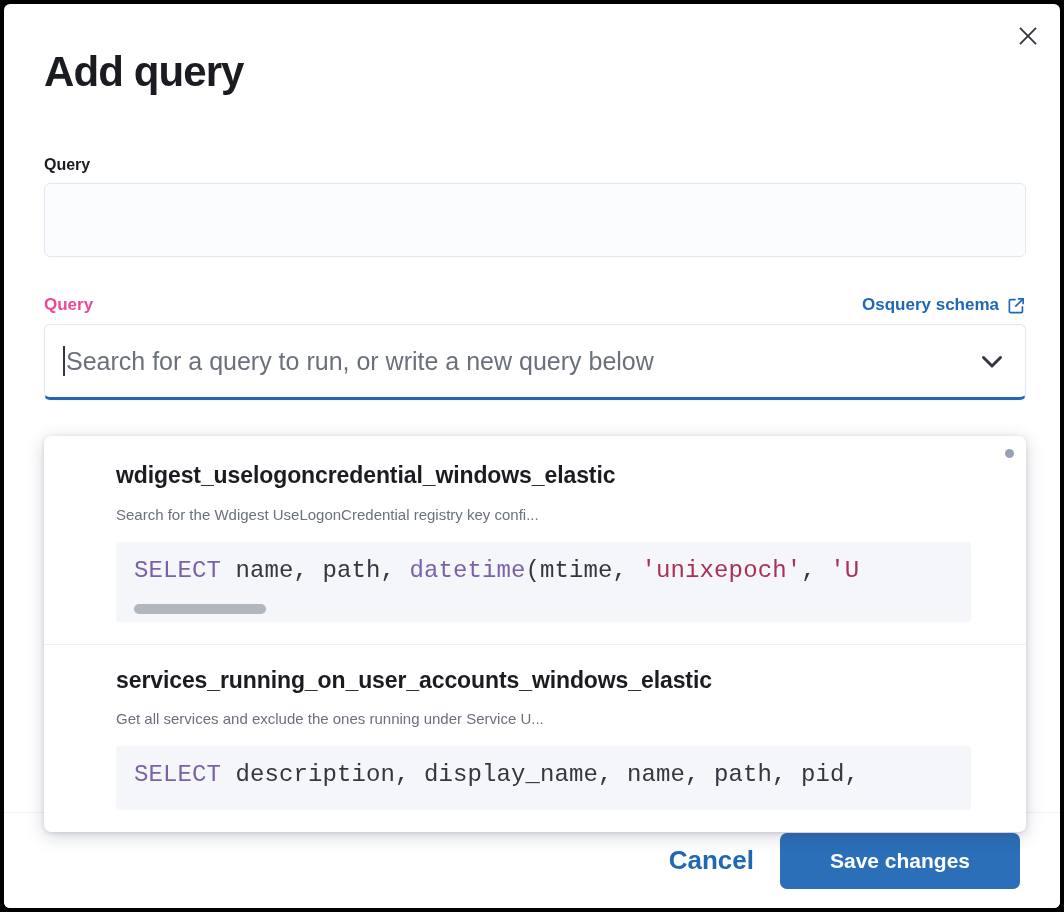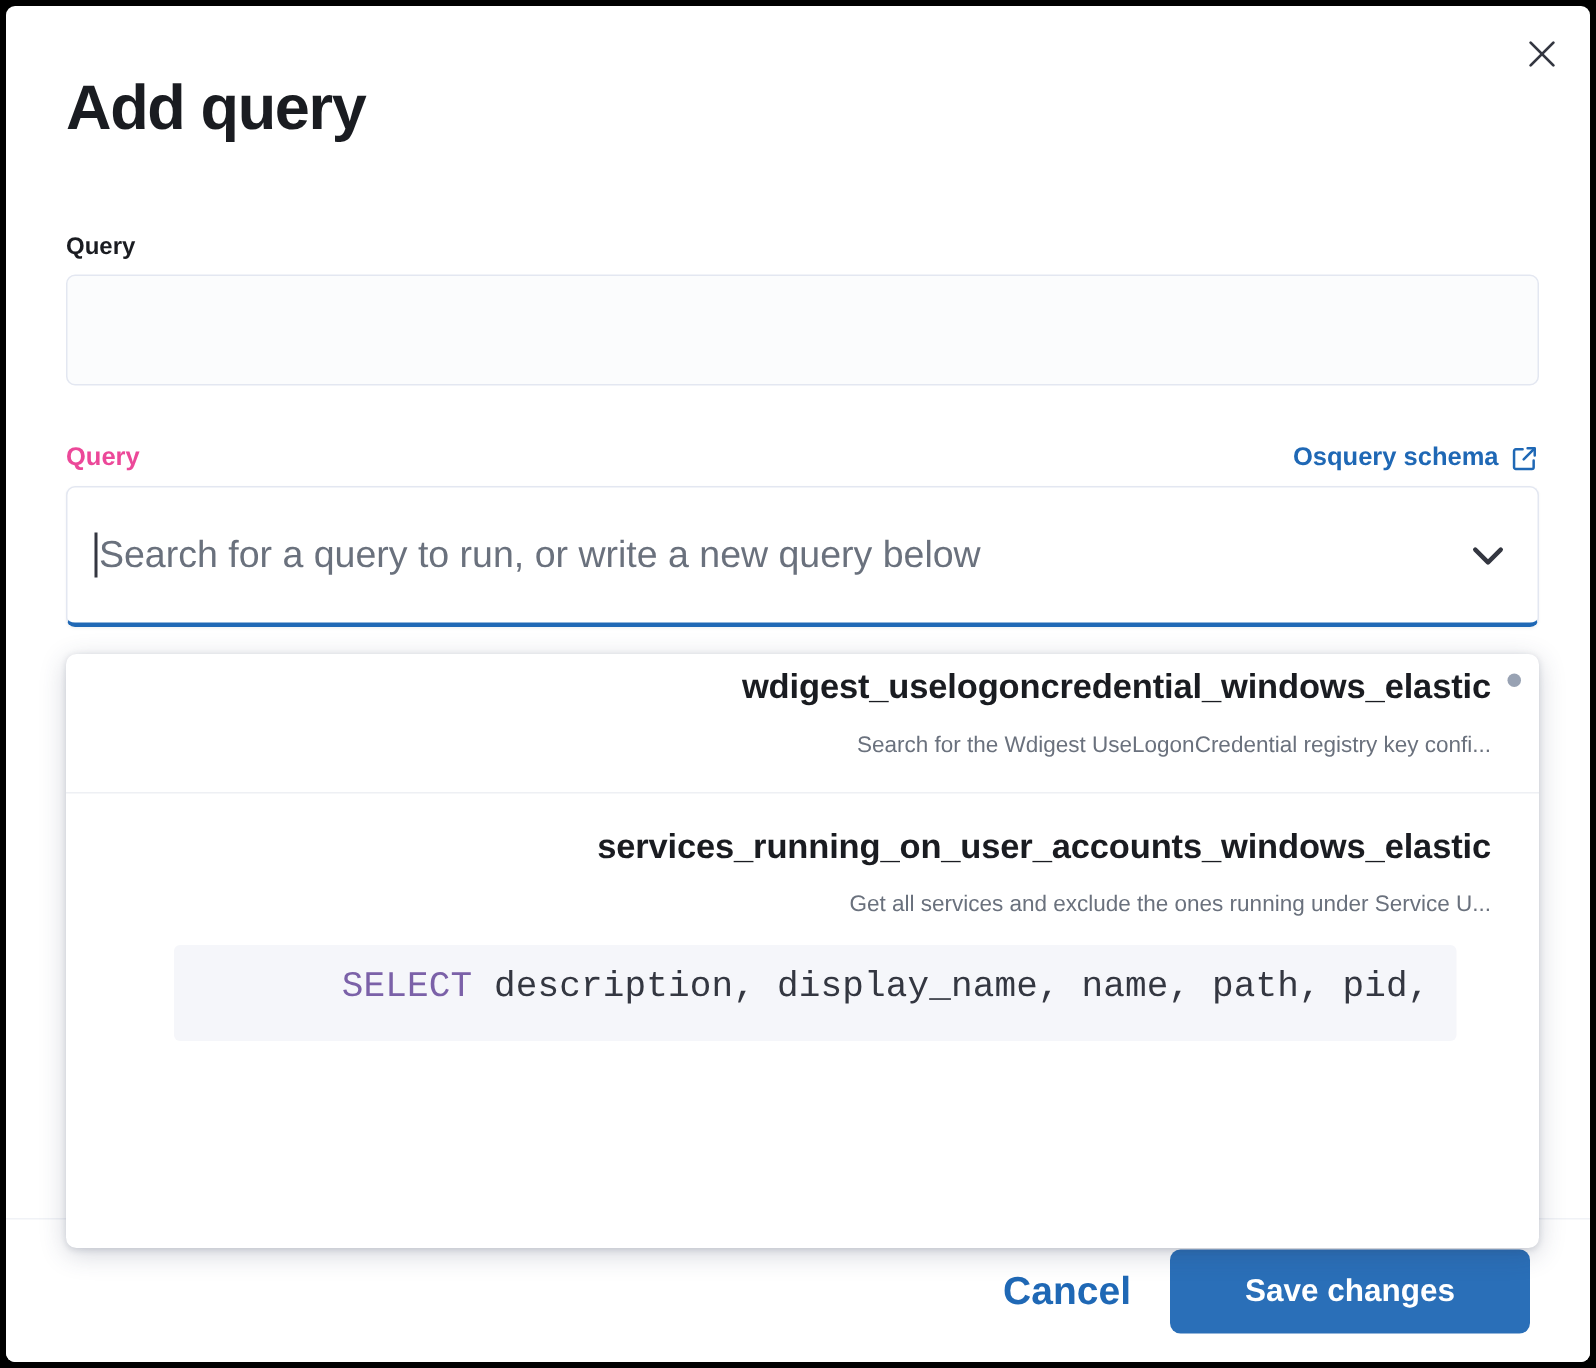--- a/index.html
+++ b/index.html
@@ -112,21 +112,21 @@
   }
 
   
   .combo-wrap {
     position: relative;
     width: 982px;
     height: 76px;
   }
   .combo-box {
     width: 982px;
-    height: 94px;
+    height: 76px;
     background: #ffffff;
     border: 1px solid #e3e7f1;
     border-bottom: 3px solid #1f68b5;
     border-radius: 6px;
     display: flex;
     align-items: center;
     padding: 0 16px 0 18px;
     box-shadow: 0 1px 2px rgba(25,30,50,0.05);
   }
   .combo-caret {
@@ -177,23 +177,22 @@
     right: 12px;
     top: 13px;
     width: 9px;
     height: 9px;
     border-radius: 50%;
     background: #98a2b3;
     z-index: 5;
   }
 
   .option {
-    padding: 8px 32px 0 72px;
+    padding: 26px 32px 0 72px;
     position: relative;
-    text-align: right;
   }
   .option + .option { border-top: 1px solid #eef0f4; margin-top: 22px; padding-top: 22px; }
 
   .option-title {
     font-size: 23px;
     font-weight: 700;
     color: #1a1c21;
     letter-spacing: -0.1px;
     line-height: 1.2;
   }
@@ -329,20 +328,24 @@
     <button class="btn-save">Save changes</button>
   </div>
 
   <div class="dropdown">
     <div class="dropdown-scroll">
       <span class="scroll-dot"></span>
       <div id="options-host">
           <div class="option">
             <div class="option-title">wdigest_uselogoncredential_windows_elastic</div>
             <div class="option-desc">Search for the Wdigest UseLogonCredential registry key confi...</div>
+            <div class="code-block">
+              <div class="code-line"><span class="tok-kw">SELECT</span><span class="tok-plain"> name, path, </span><span class="tok-fn">datetime</span><span class="tok-plain">(mtime, </span><span class="tok-str">'unixepoch'</span><span class="tok-plain">, </span><span class="tok-str">'U</span></div>
+              <div class="hscroll"></div>
+            </div>
           </div>
           <div class="option">
             <div class="option-title">services_running_on_user_accounts_windows_elastic</div>
             <div class="option-desc">Get all services and exclude the ones running under Service U...</div>
             <div class="code-block no-scroll">
               <div class="code-line"><span class="tok-kw">SELECT</span><span class="tok-plain"> description, display_name, name, path, pid,</span></div>
             </div>
           </div>
         </div>
     </div>

